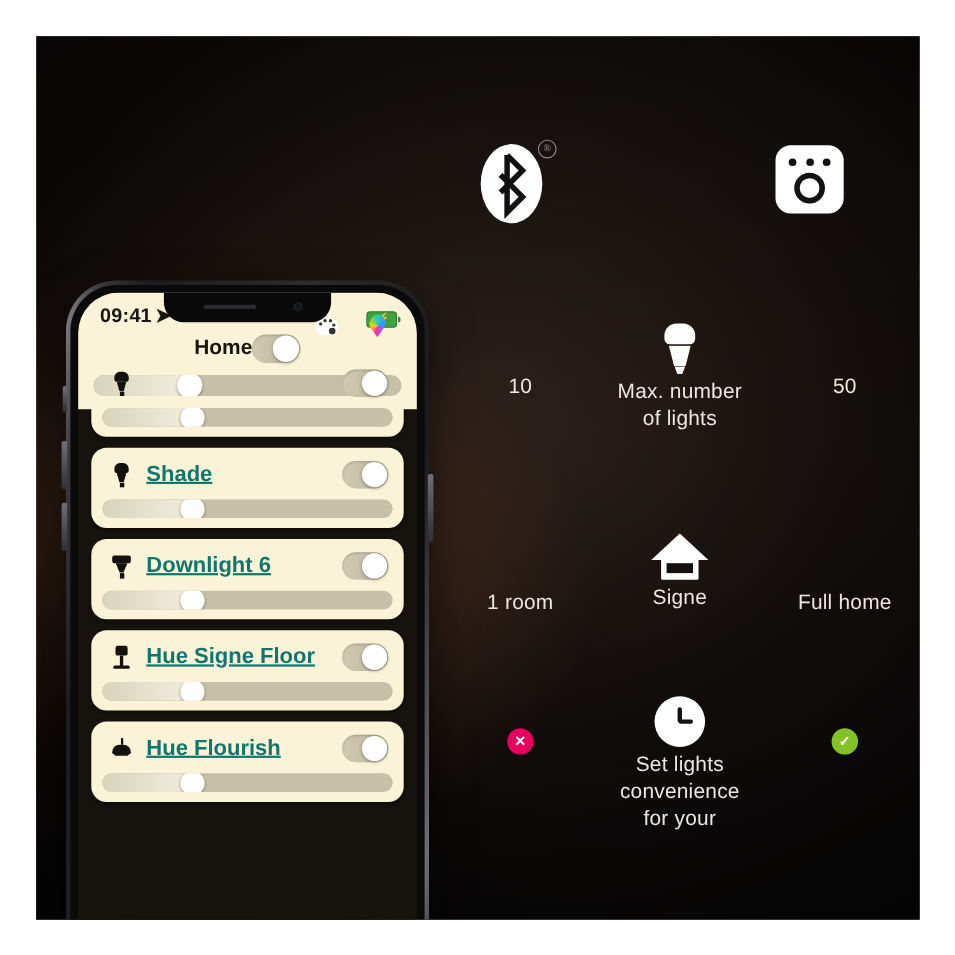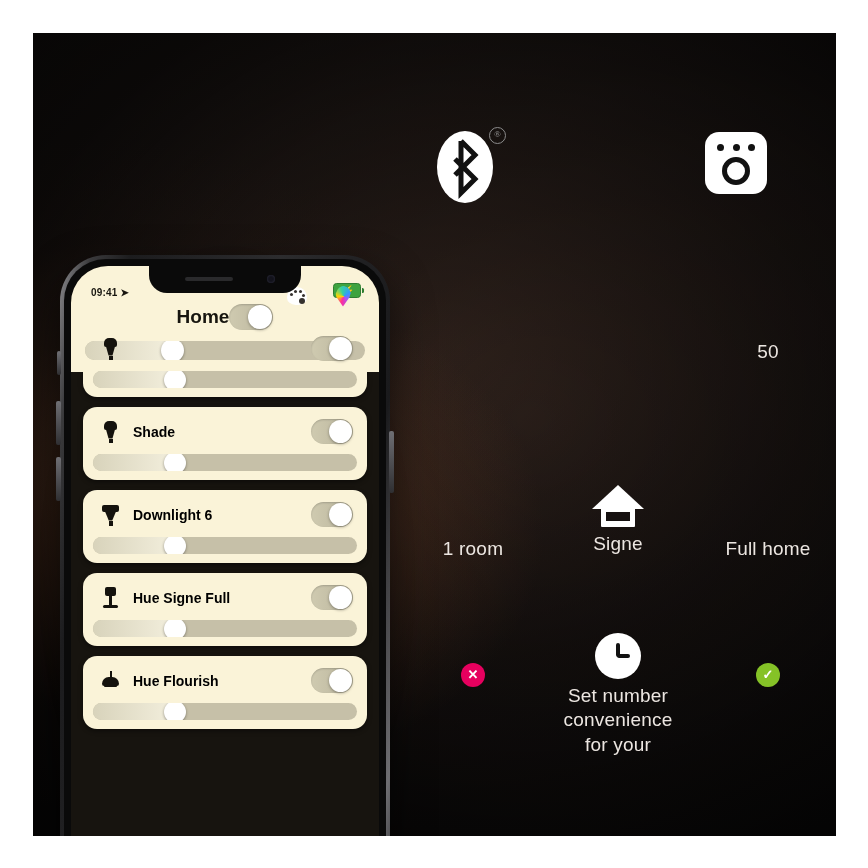--- a/index.html
+++ b/index.html
@@ -89,21 +89,21 @@
 
   .btn-side{position:absolute;background:linear-gradient(180deg,#6f6f74,#2f2f32);border-radius:2px;}
   .btn-mute{left:-3px;top:96px;width:4px;height:24px;}
   .btn-v1{left:-4px;top:146px;width:5px;height:44px;}
   .btn-v2{left:-4px;top:202px;width:5px;height:44px;}
   .btn-pwr{right:-4px;top:176px;width:5px;height:62px;}
 
   
   .home-card{position:absolute;left:0;top:0;width:100%;background:#faf3d8;padding-top:2px;}
   .statusbar{height:30px;display:flex;align-items:flex-end;justify-content:space-between;padding:0 18px 2px 20px;}
-  .sb-time{font-size:10px;font-weight:700;color:#17150f;letter-spacing:.2px;display:flex;align-items:center;gap:3px;}
+  .sb-time{font-size:18px;font-weight:700;color:#17150f;letter-spacing:.2px;display:flex;align-items:center;gap:3px;}
   .sb-arrow{display:inline-block;transform:rotate(0deg);}
   .battery{width:26px;height:13px;border:1.6px solid #2f7d32;border-radius:3.5px;position:relative;background:#3ea33f;}
   .battery::after{content:"";position:absolute;right:-4px;top:3.5px;width:2px;height:5px;background:#2f7d32;border-radius:0 1.5px 1.5px 0;}
   .battery .bolt{position:absolute;left:8px;top:0px;font-size:10px;color:#0d2f0d;line-height:13px;font-weight:700;}
 
   .notch{position:absolute;left:50%;top:0;transform:translateX(-50%);width:152px;height:27px;background:#0a0a0a;border-radius:0 0 18px 18px;z-index:3;}
   .notch .spk{position:absolute;left:36px;top:11px;width:48px;height:4px;border-radius:2px;background:#2a2a2c;}
   .notch .cam{position:absolute;right:26px;top:9px;width:8px;height:8px;border-radius:50%;background:#13131c;box-shadow:inset 0 0 2px #39394a;}
 
   .home-head{display:flex;align-items:center;justify-content:center;padding:4px 20px 2px 20px;}
@@ -128,21 +128,21 @@
   .palette .p{position:absolute;inset:0;background:#fff;border-radius:52% 52% 46% 46%/58% 58% 42% 42%;}
   .palette .hole{position:absolute;right:2px;bottom:1px;width:6px;height:6px;border-radius:50%;background:#35312d;}
   .palette .d{position:absolute;width:3.2px;height:3.2px;border-radius:50%;background:#35312d;}
   .drop{width:17px;height:21px;border-radius:50% 50% 50% 50%/60% 60% 40% 40%;
     background:conic-gradient(from 200deg,#ff2d9b,#ffd400,#36d399,#2f9bff,#a855f7,#ff2d9b);
     clip-path:polygon(50% 100%,12% 56%,4% 34%,16% 10%,50% 0,84% 10%,96% 34%,88% 56%);}
 
   .lightlist{padding:0 12px;}
   .lcard{background:#faf3d8;border-radius:14px;margin-bottom:10px;box-shadow:0 2px 5px rgba(0,0,0,.45);overflow:hidden;}
   .lrow{display:flex;align-items:center;gap:12px;padding:12px 14px 2px 16px;}
-  .lname{font-size:14px;font-weight:700;color:#000000;flex:1;}
+  .lname{font-size:20px;font-weight:700;color:#0f766e;flex:1;text-decoration:underline;}
   .licon{width:22px;height:24px;position:relative;flex:none;}
 
   .i-bulb .c{position:absolute;left:5px;top:1px;width:13px;height:9px;background:#14120d;border-radius:5px 5px 2px 2px;}
   .i-bulb .b{position:absolute;left:7px;top:10px;width:9px;height:9px;background:#14120d;clip-path:polygon(0 0,100% 0,72% 100%,28% 100%);}
   .i-bulb .s{position:absolute;left:9.5px;top:19px;width:4px;height:4px;background:#14120d;}
 
   .i-down .c{position:absolute;left:3px;top:2px;width:17px;height:7px;background:#14120d;border-radius:2px;}
   .i-down .b{position:absolute;left:6px;top:9px;width:11px;height:9px;background:#14120d;clip-path:polygon(0 0,100% 0,66% 100%,34% 100%);}
   .i-down .s{position:absolute;left:9.5px;top:18px;width:4px;height:5px;background:#14120d;}
 
@@ -178,20 +178,32 @@
         <div class="bridge-dots">
             <i></i>
             <i></i>
             <i></i>
           </div>
         <div class="bridge-ring"></div>
       </div>
     </div>
 
     <div class="cmp" id="row-lights">
+      <div class="cell left">10</div>
+      <div class="cell mid">
+        <div class="ico">
+          <div class="bulb-big">
+              <div class="cap"></div>
+              <div class="body"></div>
+              <div class="base"></div>
+            </div>
+        </div>
+        <div class="label">Max. number</div>
+        <div class="label">of lights</div>
+      </div>
       <div class="cell right">50</div>
     </div>
 
     <div class="cmp" id="row-range">
       <div class="cell left">1 room</div>
       <div class="cell mid">
         <div class="ico">
           <div class="home-ico">
               <div class="roof"></div>
               <div class="walls"></div>
@@ -207,21 +219,21 @@
       <div class="cell left">
         <span class="badge no">✕</span>
       </div>
       <div class="cell mid">
         <div class="ico">
           <div class="clock">
               <div class="h1"></div>
               <div class="h2"></div>
             </div>
         </div>
-        <div class="label">Set number</div>
+        <div class="label">Set lights</div>
         <div class="label">convenience</div>
         <div class="label">for your</div>
       </div>
       <div class="cell right">
         <span class="badge yes">✓</span>
       </div>
     </div>
 
     <div class="phone">
       <div class="phone-shadow"></div>
@@ -355,21 +367,21 @@
               </div>
               <div class="lcard">
                 <div class="lrow">
                   <span>
                     <div class="licon i-floor">
                       <div class="t"></div>
                       <div class="p"></div>
                       <div class="base"></div>
                     </div>
                   </span>
-                  <span class="lname">Hue Signe Full</span>
+                  <span class="lname">Hue Signe Floor</span>
                   <span class="toggle">
                     <span class="knob"></span>
                   </span>
                 </div>
                 <div class="slider">
                   <div class="fill" style="width:31%"></div>
                   <div class="thumb" style="left:calc(31% - 11px)"></div>
                 </div>
               </div>
               <div class="lcard">

